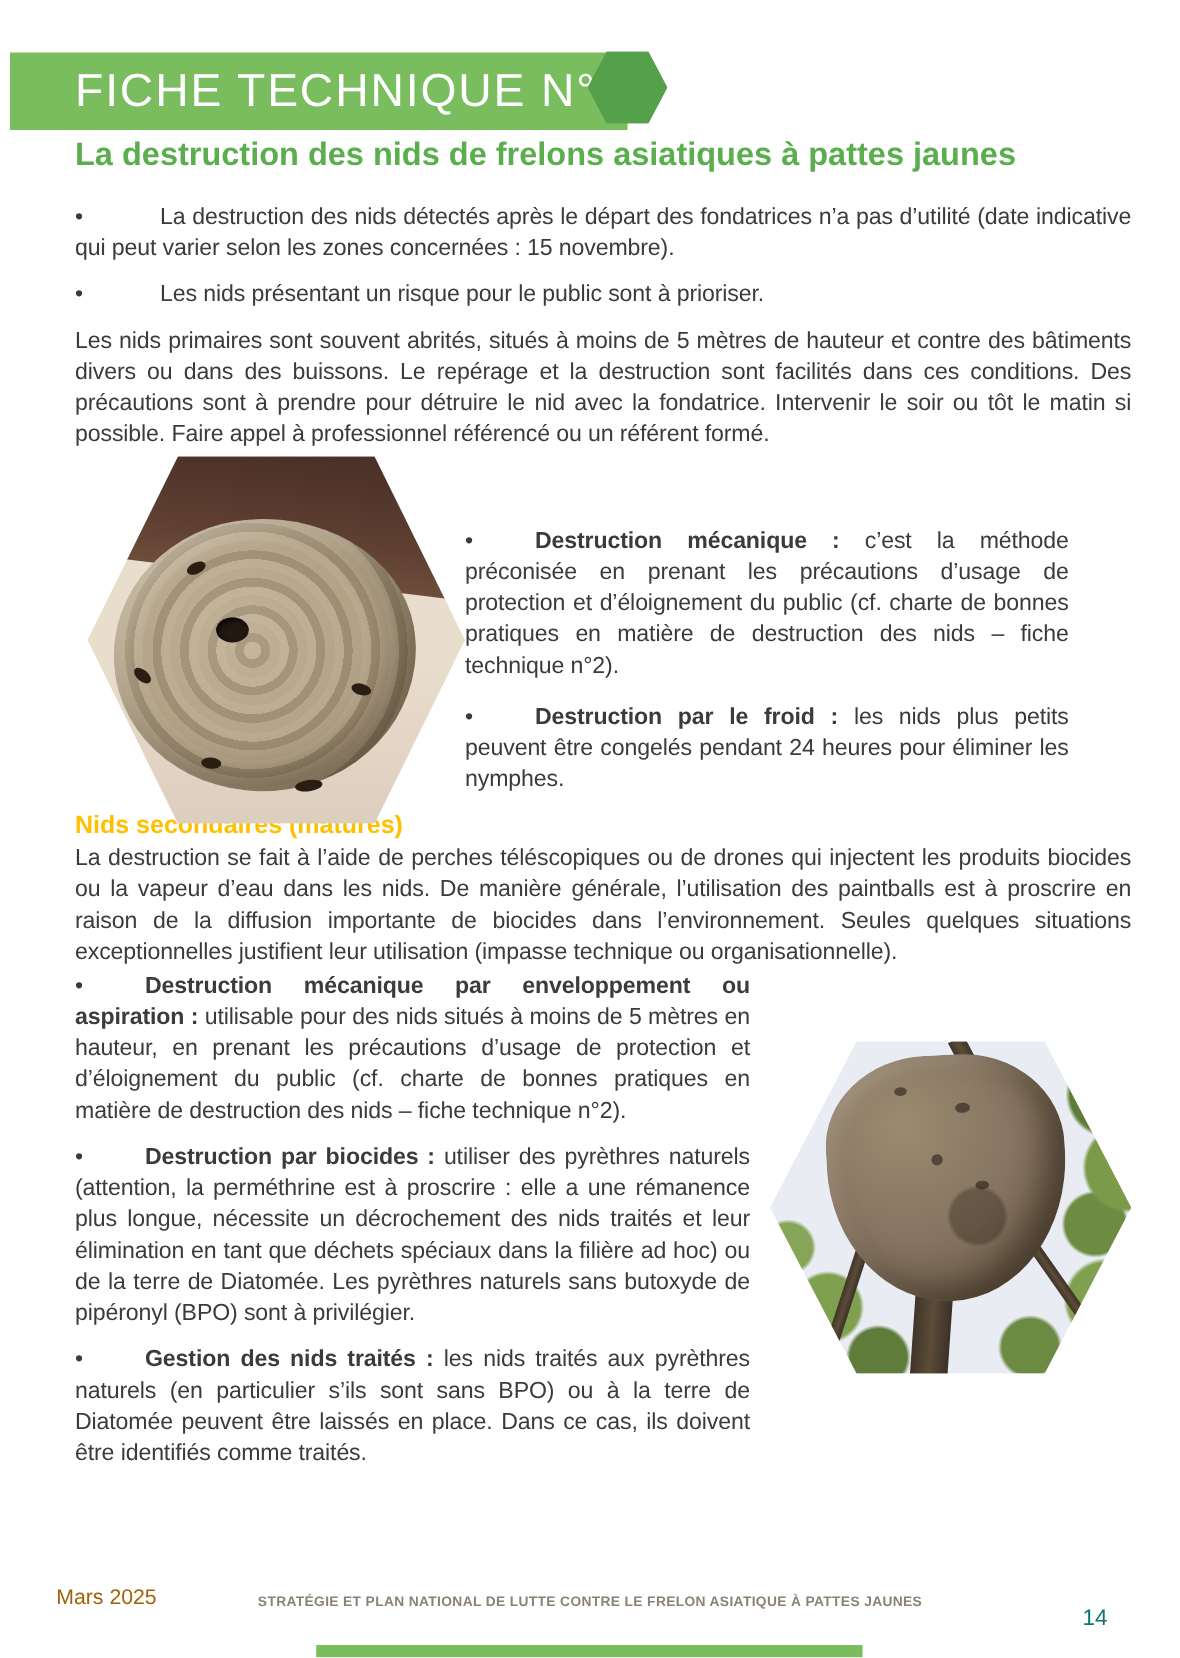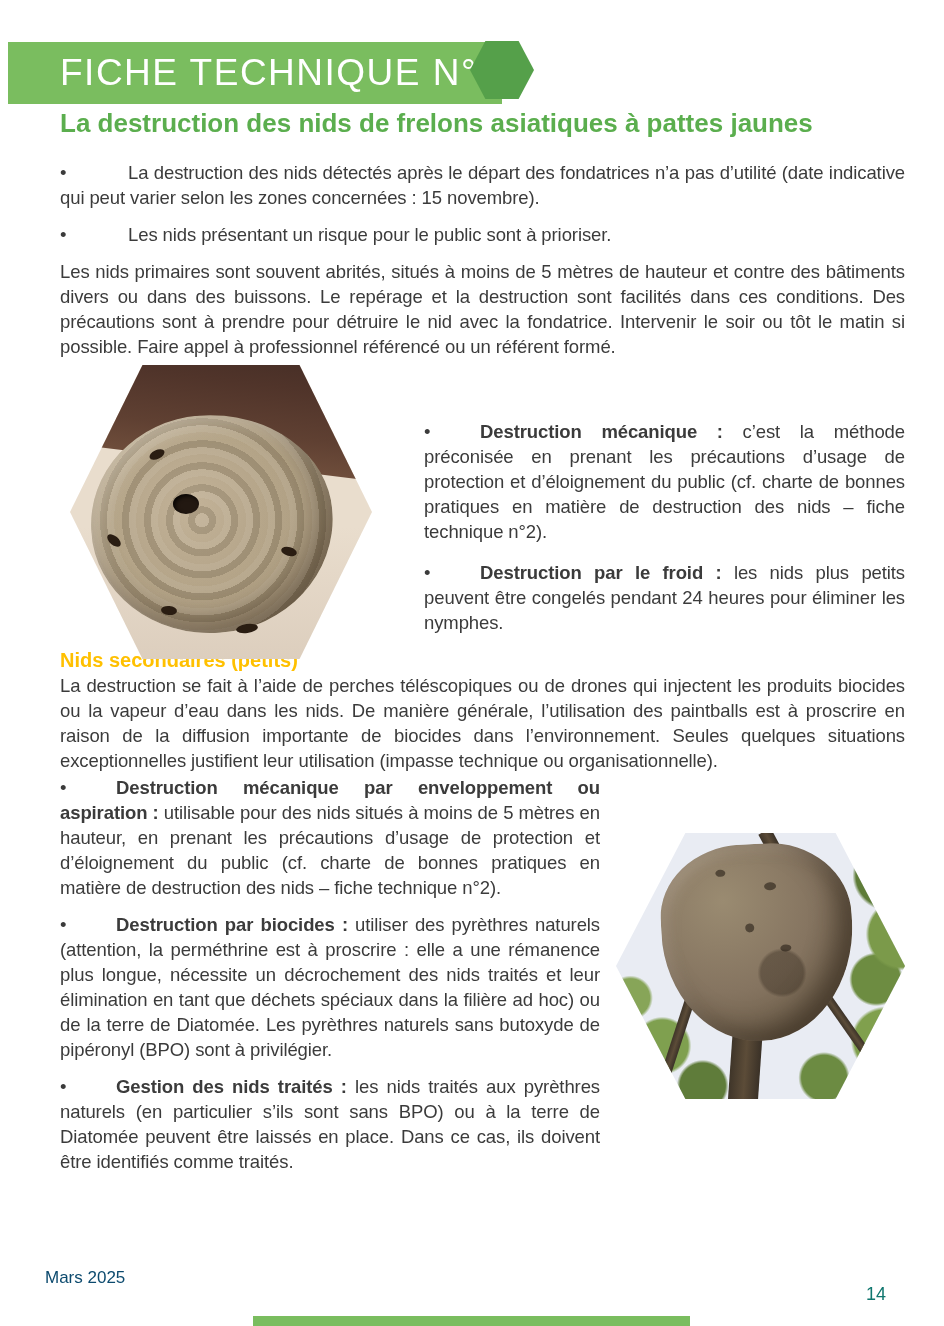--- a/index.html
+++ b/index.html
@@ -31,21 +31,21 @@
   .h-bold { font-size:19px; font-weight:bold; color:#1d1d1d; margin:6px 0 10px 0; }
   .body-txt { font-size:18.5px; line-height:25px; letter-spacing:-0.1px; text-align:justify; color:#3b3b3b; }
   .bullet { display:block; margin:8px 0 12px 0; }
   .dot { display:inline-block; width:14px; }
   .tab-lg { display:inline-block; width:54px; }
   .tab-sm { display:inline-block; width:42px; }
   .yellow-heading { color:#FFC000; font-size:20px; font-weight:bold; margin:2px 0 1px 0; }
   .intro { margin-bottom:2px; }
   
   .row1 { display:flex; margin-top:6px; }
-  .row1-text { width:483px; margin-left:52px; padding-top:54px; }
+  .row1-text { width:483px; padding-top:54px; }
   .row1-text .bullet { margin:0 0 16px 0; }
   .row2 { display:flex; margin-top:0px; }
   .row2-text { width:540px; }
   .row2-text .bullet { margin:0 0 12px 0; }
   .row2-img { margin-left:16px; padding-top:58px; }
   
   .hex { clip-path:polygon(24% 0%,76% 0%,100% 50%,76% 100%,24% 100%,0% 50%); position:relative; overflow:hidden; }
   .hex1 { width:302px; height:294px; margin-left:10px; background:#e9ddcd; flex:none; }
   .beam {
     position:absolute; top:-52px; left:-18px; width:360px; height:150px;
@@ -95,21 +95,21 @@
       radial-gradient(circle at 33% 28%, #9a8b71 0%, #857460 48%, #6e5f4b 78%, #5a4d3c 100%);
     box-shadow:inset -14px -10px 24px rgba(35,25,15,.5), inset 6px 6px 14px rgba(230,220,205,.25);
     transform:rotate(-3deg);
   }
   .nest2-speck { position:absolute; border-radius:50%; background:rgba(30,22,14,.55); }
   .s1 { left:30%; top:12%; width:10px; height:7px; }
   .s2 { left:55%; top:20%; width:12px; height:8px; }
   .s3 { left:44%; top:40%; width:9px; height:9px; }
   .s4 { left:62%; top:52%; width:11px; height:7px; }
   
-  .footer-date { position:absolute; left:45px; top:1268px; font-size:17px; color:#0c4a6e; }
+  .footer-date { position:absolute; left:45px; top:1268px; font-size:17px; color:#a16207; }
   .footer-center {
     position:absolute; left:50%; top:1276px; transform:translateX(-50%);
     font-size:11px; font-weight:bold; letter-spacing:0.3px; color:#8a8274; white-space:nowrap;
   }
   .footer-page { position:absolute; right:58px; top:1284px; font-size:18px; color:#0f766e; }
   .bottom-bar { position:absolute; left:253px; top:1316px; width:437px; height:10px; background:#7ABD5F; }
 </style>
 </head>
 <body>
 
@@ -148,21 +148,21 @@
       <div class="row1-text">
         <p class="bullet body-txt">
           <span class="dot">•</span><span class="tab-sm"></span><b>Destruction mécanique :</b><span> c’est la méthode préconisée en prenant les précautions d’usage de protection et d’éloignement du public (cf. charte de bonnes pratiques en matière de destruction des nids – fiche technique n°2).</span>
         </p>
         <p class="bullet body-txt">
           <span class="dot">•</span><span class="tab-sm"></span><b>Destruction par le froid :</b><span> les nids plus petits peuvent être congelés pendant 24 heures pour éliminer les nymphes.</span>
         </p>
       </div>
     </div>
 
-    <div class="yellow-heading" style="margin-top:-10px;">Nids secondaires (petits)</div>
+    <div class="yellow-heading" style="margin-top:-10px;">Nids secondaires (matures)</div>
     <p class="body-txt intro">La destruction se fait à l’aide de perches téléscopiques ou de drones qui injectent les produits biocides ou la vapeur d’eau dans les nids. De manière générale, l’utilisation des paintballs est à proscrire en raison de la diffusion importante de biocides dans l’environnement. Seules quelques situations exceptionnelles justifient leur utilisation (impasse technique ou organisationnelle).</p>
 
     <div class="row2">
       <div class="row2-text">
         <p class="bullet body-txt">
           <span class="dot">•</span><span class="tab-sm"></span><b>Destruction mécanique par enveloppement ou aspiration :</b><span> utilisable pour des nids situés à moins de 5 mètres en hauteur, en prenant les précautions d’usage de protection et d’éloignement du public (cf. charte de bonnes pratiques en matière de destruction des nids – fiche technique n°2).</span>
         </p>
         <p class="bullet body-txt">
           <span class="dot">•</span><span class="tab-sm"></span><b>Destruction par biocides :</b><span> utiliser des pyrèthres naturels (attention, la perméthrine est à proscrire : elle a une rémanence plus longue, nécessite un décrochement des nids traités et leur élimination en tant que déchets spéciaux dans la filière ad hoc) ou de la terre de Diatomée. Les pyrèthres naturels sans butoxyde de pipéronyl (BPO) sont à privilégier.</span>
         </p>
@@ -183,16 +183,17 @@
             <span class="nest2-speck s3"></span>
             <span class="nest2-speck s4"></span>
           </div>
         </div>
       </div>
     </div>
 
   </div>
 
   <div class="footer-date">Mars 2025</div>
+  <div class="footer-center">STRATÉGIE ET PLAN NATIONAL DE LUTTE CONTRE LE FRELON ASIATIQUE À PATTES JAUNES</div>
   <div class="footer-page">14</div>
   <div class="bottom-bar"></div>
 
 </div>
 
 </body></html>

